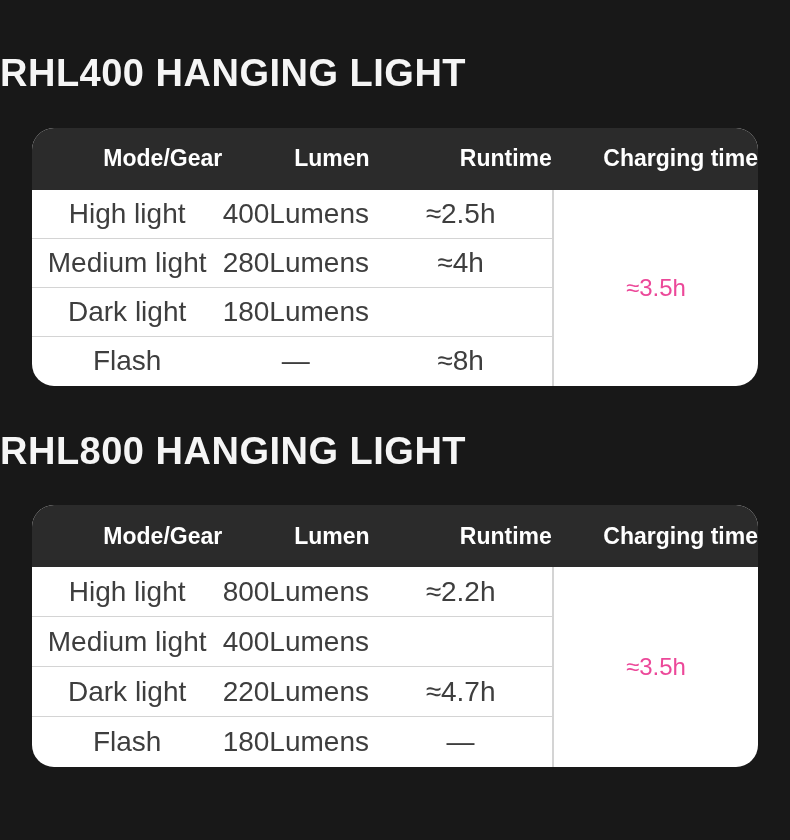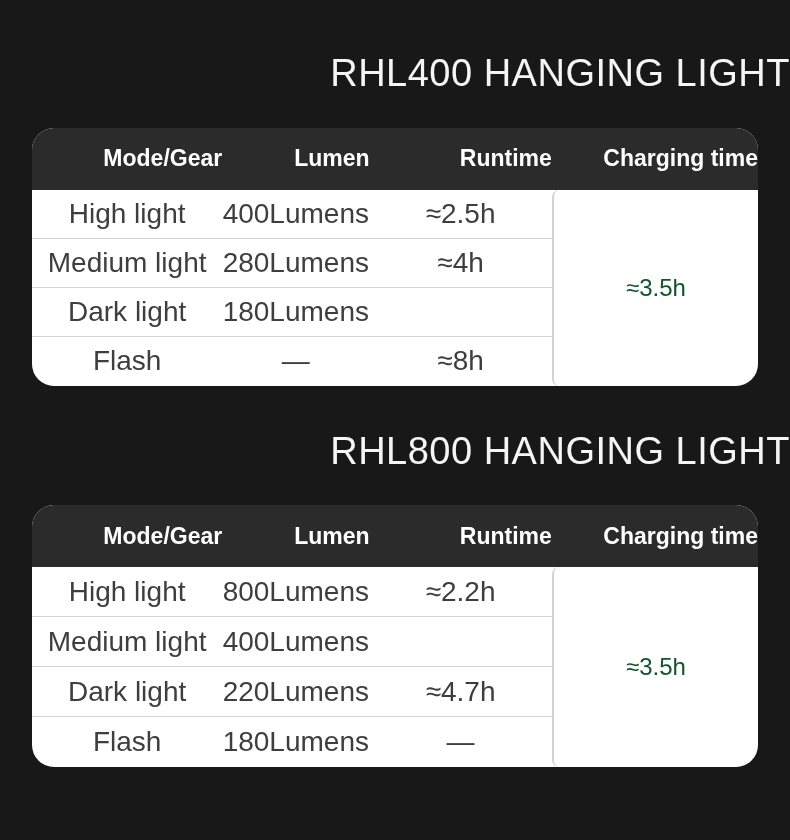--- a/index.html
+++ b/index.html
@@ -6,23 +6,23 @@
   body {
     width: 790px; height: 840px;
     background: #181818;
     font-family: "Liberation Sans", sans-serif;
     overflow: hidden;
   }
   .page { padding-top: 52px; }
   .title {
     color: #f5f5f5;
     font-size: 38px;
-    font-weight: 400;
+    font-weight: 700;
     letter-spacing: 0.5px;
-    text-align: right;
+    text-align: left;
     line-height: 1.15;
   }
   .title.second { margin-top: 44px; }
   .card {
     width: 726px;
     margin: 32px auto 0;
     border-radius: 22px;
     overflow: hidden;
     background: #ffffff;
   }
@@ -59,22 +59,21 @@
     white-space: nowrap;
   }
   .charging {
     width: 28.4%;
     box-sizing: border-box;
     border-left: 2px solid #d4d4d4;
     display: flex;
     align-items: center;
     justify-content: center;
     font-size: 24px;
-    color: #14532d;
-    border-radius: 7px;
+    color: #ec4899;
   }
 </style>
 </head>
 <body>
 
 <div class="page">
 
   <div class="title">RHL400 HANGING LIGHT</div>
 
   <div class="card">

